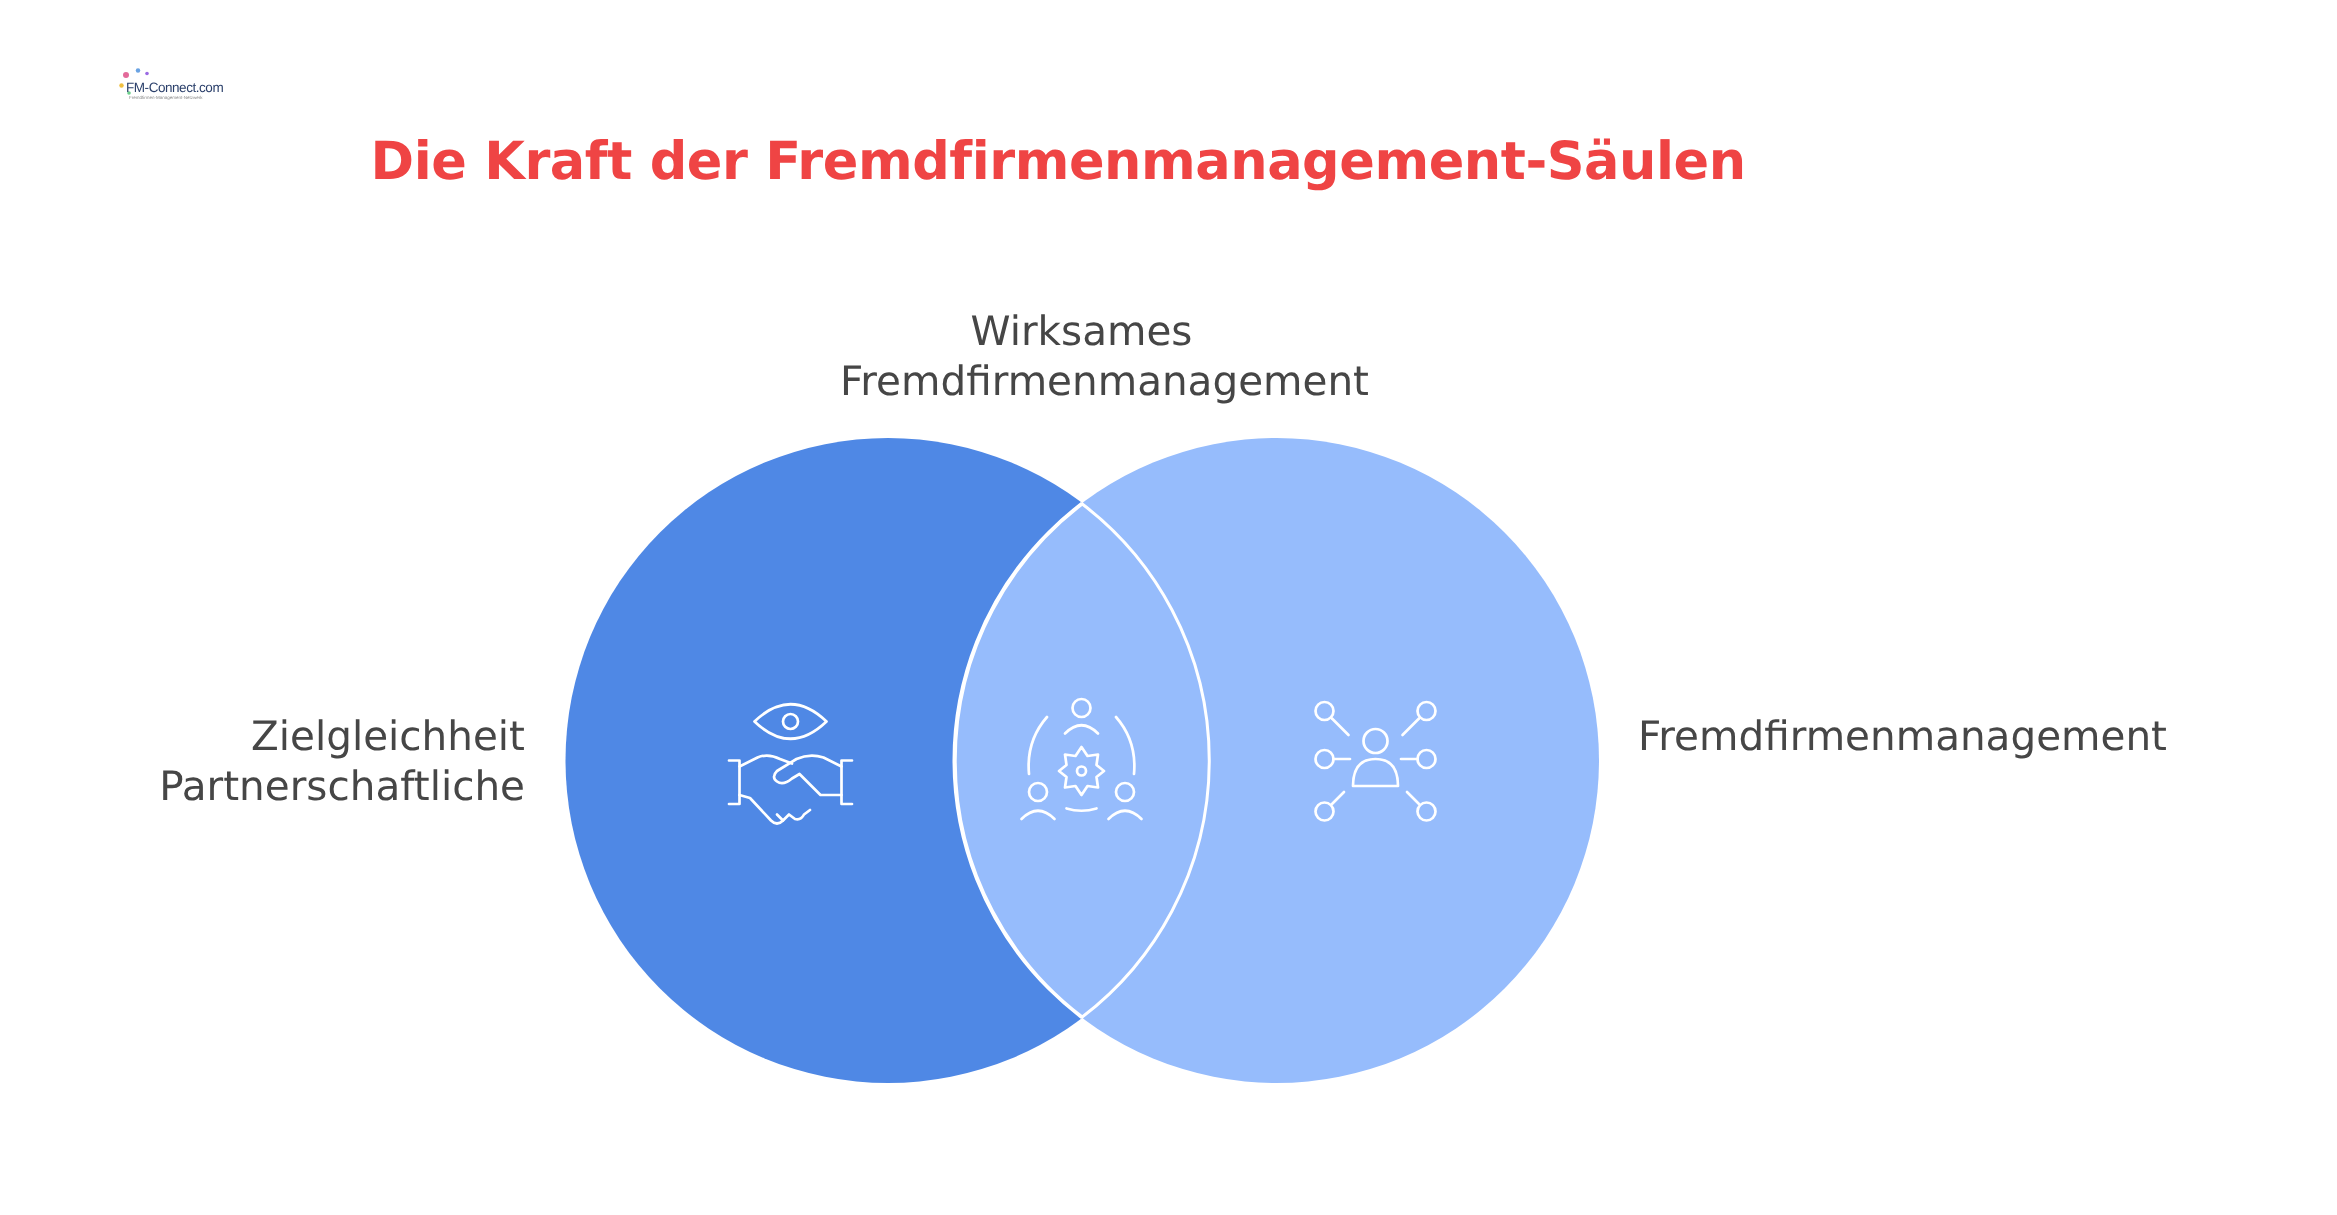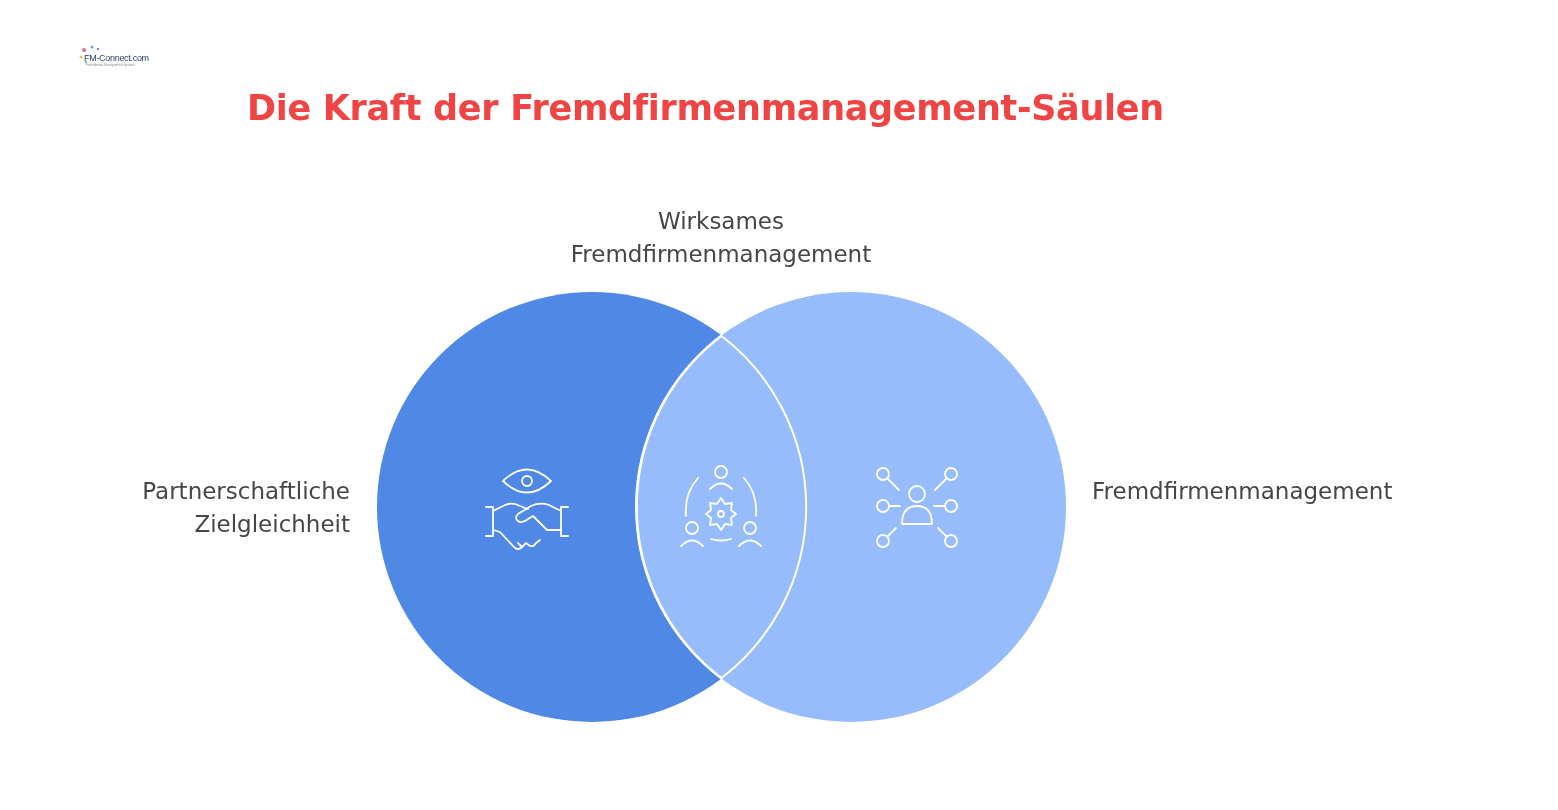--- a/index.html
+++ b/index.html
@@ -3,21 +3,21 @@
 <meta charset="utf-8">
 <style>
   html, body { margin:0; padding:0; background:#ffffff; }
   body { width:1558px; height:810px; position:relative; overflow:hidden;
          font-family:"Liberation Sans", sans-serif; color:#444444; }
   .logo { position:absolute; left:78px; top:44px; width:56px; height:26px; }
   .logo-text { position:absolute; left:6px; top:9px; font-size:9px; font-weight:normal; color:#2a3f6a; letter-spacing:-0.3px; white-space:nowrap; }
   .logo-tag { position:absolute; left:8px; top:19px; font-size:3px; color:#888; white-space:nowrap; }
   .title { position:absolute; left:247px; top:88px; font-size:35px; font-weight:bold; color:#ef4444;
            white-space:nowrap; letter-spacing:-0.3px; font-family:"DejaVu Sans", sans-serif; }
-  .label { position:absolute; font-size:23px; line-height:33px; color:#464646; white-space:nowrap;
+  .label { position:absolute; font-size:27px; line-height:33px; color:#464646; white-space:nowrap;
            font-family:"DejaVu Sans", sans-serif; }
   .label-top { left:560px; top:205px; width:322px; text-align:center; }
   .label-left { left:60px; top:475px; width:290px; text-align:right; }
   .label-right { left:1092px; top:475px; text-align:left; }
   svg.venn { position:absolute; left:0; top:0; }
 </style>
 </head>
 <body>
 
 <div class="logo">
@@ -91,19 +91,19 @@
     <path d="M946 536 L938 528"></path>
   </g>
 </svg>
 
 <div class="label label-top">
   <div>Wirksames</div>
   <div>Fremdfirmenmanagement</div>
 </div>
 
 <div class="label label-left">
+  <div>Zielgleichheit</div>
   <div>Partnerschaftliche</div>
-  <div>Zielgleichheit</div>
 </div>
 
 <div class="label label-right">
   <div>Fremdfirmenmanagement</div>
 </div>
 
 </body></html>

